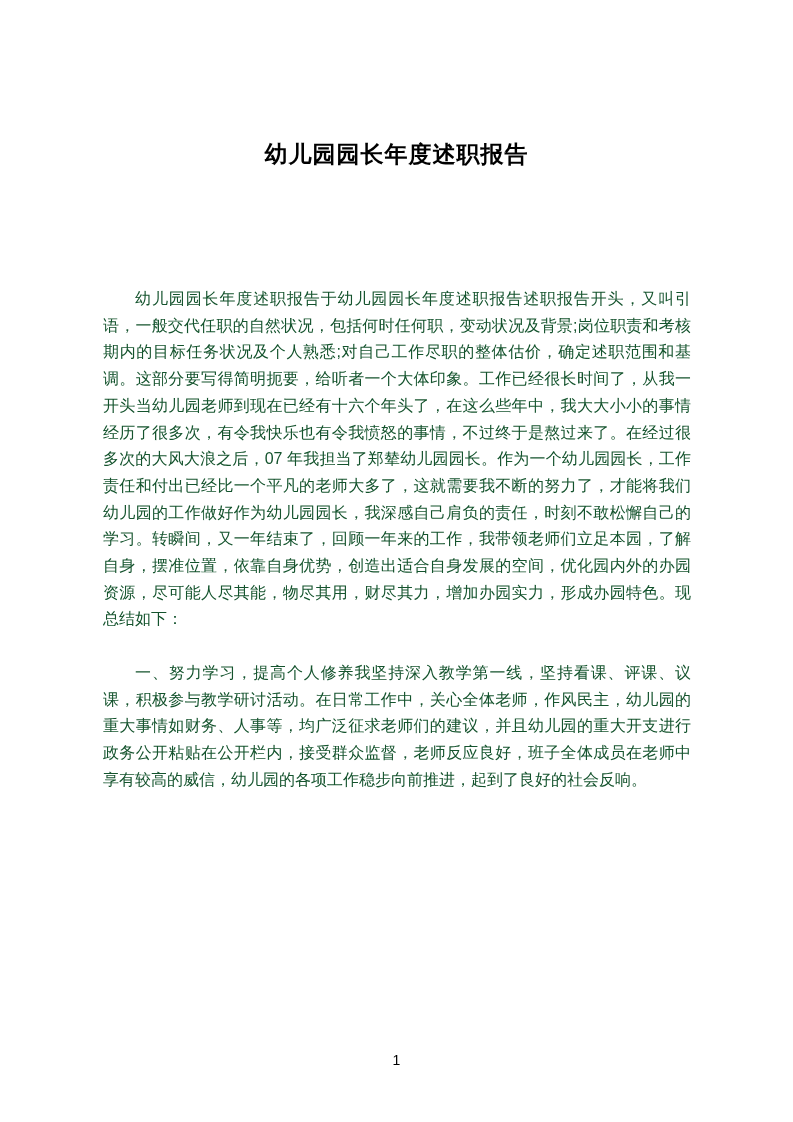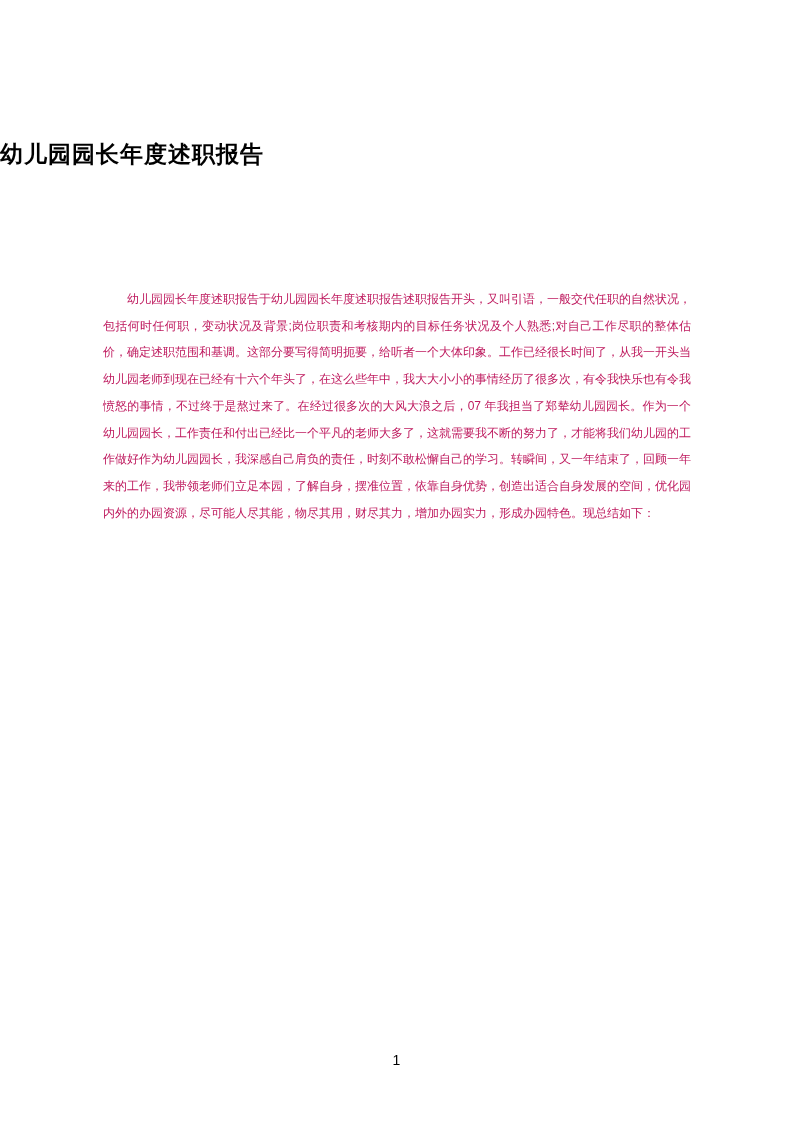--- a/index.html
+++ b/index.html
@@ -15,35 +15,36 @@
     overflow: hidden;
     font-family: "Liberation Sans", sans-serif;
     color: #000000;
   }
   .doc-title {
     position: absolute;
     top: 139px;
     left: 0;
     width: 100%;
     margin: 0;
+    text-align: center;
     font-size: 23px;
     line-height: 30px;
     font-weight: 700;
     letter-spacing: 1px;
     color: #000000;
   }
   .content {
     position: absolute;
     top: 286px;
     left: 103px;
     width: 588px;
-    font-size: 12px;
+    font-size: 16px;
     line-height: 26.7px;
     text-align: justify;
-    color: #be185d;
+    color: #14532d;
   }
   .content p {
     margin: 0 0 26.7px 0;
     text-indent: 2em;
     word-break: break-all;
   }
   .page-number {
     position: absolute;
     top: 1050px;
     left: 0;
@@ -55,16 +56,17 @@
   }
 </style>
 </head>
 <body>
 
 <div class="page">
   <h1 class="doc-title">幼儿园园长年度述职报告</h1>
 
   <div class="content">
     <p>幼儿园园长年度述职报告于幼儿园园长年度述职报告述职报告开头，又叫引语，一般交代任职的自然状况，包括何时任何职，变动状况及背景;岗位职责和考核期内的目标任务状况及个人熟悉;对自己工作尽职的整体估价，确定述职范围和基调。这部分要写得简明扼要，给听者一个大体印象。工作已经很长时间了，从我一开头当幼儿园老师到现在已经有十六个年头了，在这么些年中，我大大小小的事情经历了很多次，有令我快乐也有令我愤怒的事情，不过终于是熬过来了。在经过很多次的大风大浪之后，07 年我担当了郑辇幼儿园园长。作为一个幼儿园园长，工作责任和付出已经比一个平凡的老师大多了，这就需要我不断的努力了，才能将我们幼儿园的工作做好作为幼儿园园长，我深感自己肩负的责任，时刻不敢松懈自己的学习。转瞬间，又一年结束了，回顾一年来的工作，我带领老师们立足本园，了解自身，摆准位置，依靠自身优势，创造出适合自身发展的空间，优化园内外的办园资源，尽可能人尽其能，物尽其用，财尽其力，增加办园实力，形成办园特色。现总结如下：</p>
+    <p>一、努力学习，提高个人修养我坚持深入教学第一线，坚持看课、评课、议课，积极参与教学研讨活动。在日常工作中，关心全体老师，作风民主，幼儿园的重大事情如财务、人事等，均广泛征求老师们的建议，并且幼儿园的重大开支进行政务公开粘贴在公开栏内，接受群众监督，老师反应良好，班子全体成员在老师中享有较高的威信，幼儿园的各项工作稳步向前推进，起到了良好的社会反响。</p>
   </div>
 
   <div class="page-number">1</div>
 </div>
 
 </body></html>

